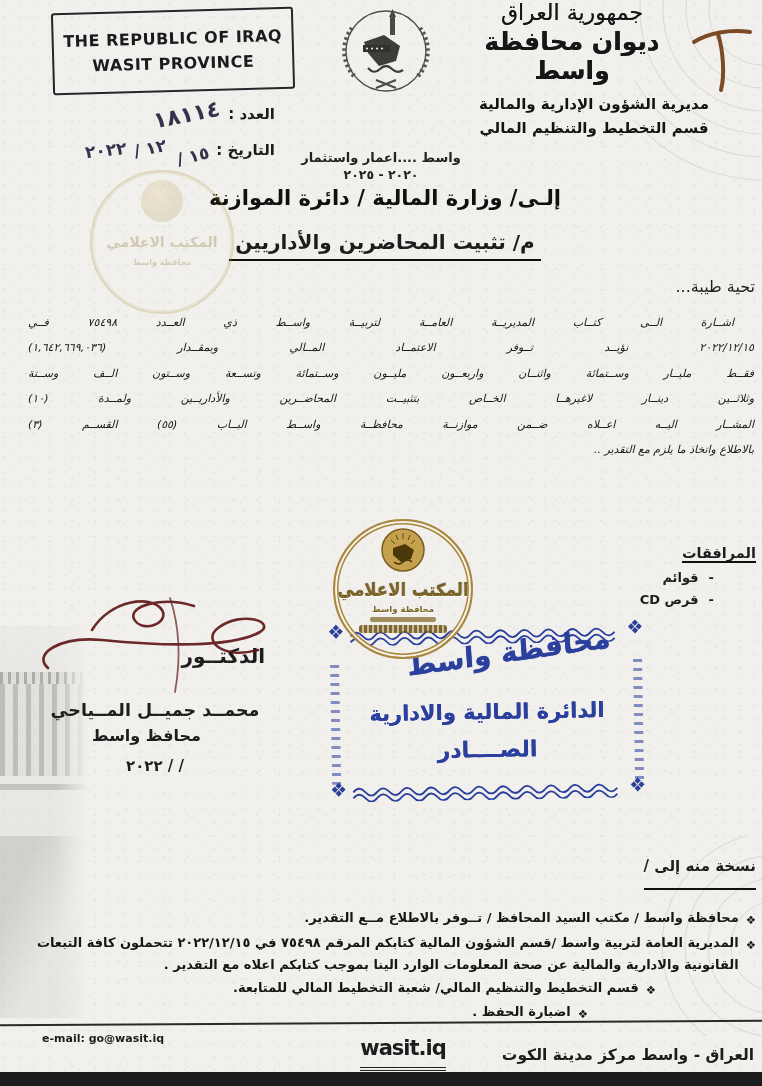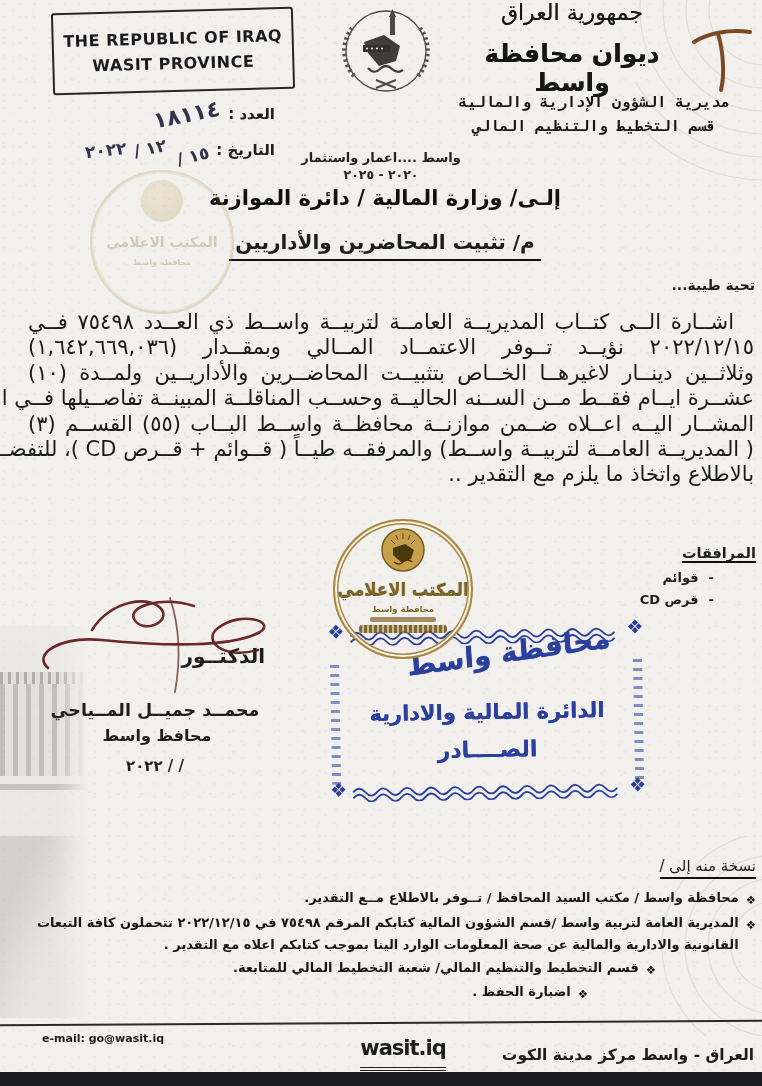--- a/index.html
+++ b/index.html
@@ -14,57 +14,57 @@
     font-family:"DejaVu Sans","Liberation Sans",sans-serif;
     color:#1d1d1d;
   }
   .abs{position:absolute;}
   
   .en-box{left:52px;top:10px;width:238px;height:78px;border:2px solid #26262a;border-radius:3px;
     transform:rotate(-1.6deg);display:flex;flex-direction:column;align-items:center;justify-content:center;gap:6px;}
   .en-box .l{font-weight:bold;font-size:16px;letter-spacing:.5px;color:#1b1b1f;}
   .callig{left:452px;top:0;width:240px;text-align:center;direction:rtl;color:#161616;}
   .callig .c1{font-size:22px;font-weight:normal;text-shadow:0 0 .6px #333;}
-  .callig .c2{font-size:25px;font-weight:bold;text-shadow:0 0 .6px #333;margin-top:14px;}
-  .dirlines{left:430px;top:92px;width:328px;text-align:center;direction:rtl;font-weight:bold;font-size:15px;line-height:24px;color:#141414;font-family:Liberation Mono, monospace;}
+  .callig .c2{font-size:25px;font-weight:bold;text-shadow:0 0 .6px #333;margin-top:2px;}
+  .dirlines{left:430px;top:92px;width:328px;text-align:center;direction:rtl;font-weight:bold;font-size:15px;line-height:24px;color:#141414;}
   
   .refblock{left:50px;top:96px;width:225px;direction:rtl;}
   .refrow{display:flex;align-items:center;gap:8px;height:36px;}
   .reflabel{font-weight:bold;font-size:15px;white-space:nowrap;}
   .hand{color:#33334b;font-size:22px;font-weight:bold;transform:rotate(-11deg);display:inline-block;}
   .hand2{color:#33334b;font-size:17px;font-weight:bold;transform:rotate(-9deg);display:inline-block;}
   
   .slogan{left:256px;top:150px;width:250px;text-align:center;direction:rtl;font-weight:bold;font-size:13px;color:#222;}
   .slogan .yrs{font-size:12.5px;letter-spacing:1px;margin-top:2px;}
   .addr{left:150px;top:186px;width:470px;text-align:center;direction:rtl;font-weight:bold;font-size:21px;color:#101010;}
   .subj{left:170px;top:230px;width:430px;text-align:center;direction:rtl;}
   .subj span{display:inline-block;font-weight:bold;font-size:20px;border-bottom:2.5px solid #101010;padding:0 6px 5px;}
   
   .goldwm{left:90px;top:170px;width:140px;height:140px;border-radius:50%;
     border:2px solid rgba(173,140,62,.55);box-shadow:inset 0 0 0 1.5px rgba(173,140,62,.3);opacity:.45;}
   .goldwm .mini{position:absolute;left:49px;top:8px;width:42px;height:42px;border-radius:50%;
     background:radial-gradient(circle at 40% 35%, rgba(216,186,110,.5), rgba(150,118,48,.45));}
   .goldwm .t1{position:absolute;top:62px;width:100%;text-align:center;font-weight:bold;font-size:14px;color:rgba(140,110,45,.65);}
   .goldwm .t2{position:absolute;top:86px;width:100%;text-align:center;font-weight:bold;font-size:8px;color:rgba(140,110,45,.6);}
   
-  .greet{left:493px;top:277px;width:262px;text-align:right;direction:rtl;font-weight:bold;font-size:14px;}
-  .body{left:28px;top:310px;width:726px;direction:rtl;font-size:21px;line-height:25.4px;color:#191919;}
+  .greet{left:493px;top:277px;width:262px;text-align:right;direction:rtl;font-weight:normal;font-size:16px;}
+  .body{left:28px;top:310px;width:726px;direction:rtl;font-size:11px;line-height:25.4px;color:#191919;font-style:italic;}
   .body .ln{text-align:justify;text-align-last:justify;white-space:nowrap;}
   .body .ln.first{padding-right:20px;}
   .body .ln.last{text-align-last:right;}
   
   .attach{left:556px;top:543px;width:200px;direction:rtl;text-align:right;}
   .attach .ti{display:inline-block;font-weight:bold;font-size:14.5px;border-bottom:2px solid #111;padding-bottom:0;}
   .attach .it{font-weight:bold;font-size:13px;margin:7px 42px 0 0;}
   .attach .dash{margin-left:10px;}
   
   .sigsvg{left:30px;top:588px;width:255px;height:112px;z-index:5;}
   .sgt{left:150px;top:644px;width:115px;text-align:right;direction:rtl;font-weight:bold;font-size:20px;z-index:4;}
   .sgn{left:45px;top:700px;width:220px;text-align:center;direction:rtl;font-weight:bold;font-size:17.5px;z-index:4;}
-  .sgp{left:92px;top:726px;width:130px;text-align:center;direction:rtl;font-weight:bold;font-size:16px;z-index:4;}
+  .sgp{left:92px;top:726px;width:130px;text-align:left;direction:rtl;font-weight:bold;font-size:16px;z-index:4;}
   .sgd{left:85px;top:757px;width:140px;text-align:center;direction:rtl;font-weight:bold;font-size:15px;z-index:4;letter-spacing:2px;}
   
   .stamp{left:328px;top:616px;width:318px;height:202px;z-index:2;transform:rotate(-1deg);color:#2b3f9d;}
   .stamp svg{position:absolute;left:22px;}
   .stamp .corner{position:absolute;font-size:19px;line-height:1;}
   .stamp .side{position:absolute;top:44px;bottom:36px;width:9px;opacity:.8;
     background:repeating-linear-gradient(0deg, rgba(43,63,157,.7) 0 3px, transparent 3px 9px);}
   .stamp-callig{position:absolute;left:62px;top:20px;width:240px;direction:rtl;text-align:center;
     font-size:28px;font-weight:bold;transform:rotate(-7deg) skewX(-4deg);text-shadow:0 0 .7px #2b3f9d;}
   .stamp-l2{position:absolute;top:84px;width:100%;text-align:center;direction:rtl;font-weight:bold;font-size:21px;text-shadow:0 0 .6px #2b3f9d;}
@@ -87,21 +87,21 @@
   .photowm .cap{position:absolute;left:0;top:46px;width:100%;height:12px;
     background:repeating-linear-gradient(90deg,#6f6d68 0 3px,#cfcdc8 3px 8px);}
   .photowm .col{position:absolute;left:0;top:58px;width:100%;height:92px;
     background:repeating-linear-gradient(90deg,#8f8d88 0 5px,#d6d4cf 5px 13px);}
   .photowm .ledge{position:absolute;left:0;top:158px;width:100%;height:6px;background:#9c9a95;}
   .photowm .slope{position:absolute;left:0;top:210px;bottom:0;width:100%;
     background:linear-gradient(115deg,#b3b1ac 22%,transparent 60%);}
   .photowm .fade{position:absolute;inset:0;background:linear-gradient(90deg,transparent 65%,#f1f0ec 100%);}
   
   .copies{left:26px;top:856px;width:730px;direction:rtl;z-index:4;}
-  .copies .ti{display:inline-block;font-weight:normal;font-size:15px;border-bottom:2px solid #111;padding-bottom:2px;margin-bottom:8px;}
+  .copies .ti{display:inline-block;font-weight:bold;font-size:15px;border-bottom:2px solid #111;padding-bottom:13px;margin-bottom:17px;}
   .copies .item{display:flex;gap:7px;font-weight:bold;font-size:13px;line-height:22.5px;color:#161616;}
   .copies .bl{flex:0 0 auto;font-size:11.5px;padding-top:2px;}
   .copies .item.ind3{margin-right:100px;}
   .copies .item.ind4{margin-right:168px;}
   
   .fline{left:0;top:1022px;width:762px;border-top:2.5px solid #2a2a2a;transform:rotate(-.35deg);}
   .f-en{left:42px;top:1031px;width:300px;}
   .f-en .a{font-weight:bold;font-size:15px;color:#151515;}
   .f-en .b{font-size:11px;font-weight:bold;margin-top:4px;}
   .f-en .c{font-size:11px;font-weight:bold;margin-top:1px;}
@@ -199,24 +199,23 @@
   <div class="abs goldwm">
     <div class="mini"></div>
     <div class="t1">المكتب الاعلامي</div>
     <div class="t2">محافظة واسط</div>
   </div>
 
   <div class="abs greet">تحية طيبة...</div>
   <div class="abs body">
     <div class="ln first">اشــارة الــى كتــاب المديريــة العامــة لتربيــة واســط ذي العــدد ٧٥٤٩٨ فــي</div>
     <div class="ln">٢٠٢٢/١٢/١٥  نؤيــد تــوفر الاعتمــاد المــالي وبمقــدار (١,٦٤٢,٦٦٩,٠٣٦)</div>
+    <div class="ln">فقــط مليــار وســتمائة واثنــان واربعــون مليــون وســتمائة وتســعة وســتون الــف وســتة</div>
     <div class="ln">وثلاثــين دينــار لاغيرهــا الخــاص بتثبيــت المحاضــرين والأداريــين ولمــدة (١٠)</div>
-    <div class="ln">عشــرة ايــام فقــط مــن الســنه الحاليــة وحســب المناقلــة المبينــة تفاصــيلها فــي الكتــاب</div>
     <div class="ln">المشــار اليــه اعــلاه ضــمن موازنــة محافظــة واســط البــاب (٥٥) القســم (٣)</div>
-    <div class="ln">( المديريــة العامــة لتربيــة واســط) والمرفقــه طيــاً ( قــوائم + قــرص CD )، للتفضــل</div>
     <div class="ln last">بالاطلاع واتخاذ ما يلزم مع التقدير ..</div>
   </div>
 
   <div class="abs attach">
     <span class="ti">المرافقات</span>
     <div class="it"><span class="dash">-</span><span>قوائم</span></div>
     <div class="it"><span class="dash">-</span><span>قرص CD</span></div>
   </div>
 
   <div class="abs photowm">

